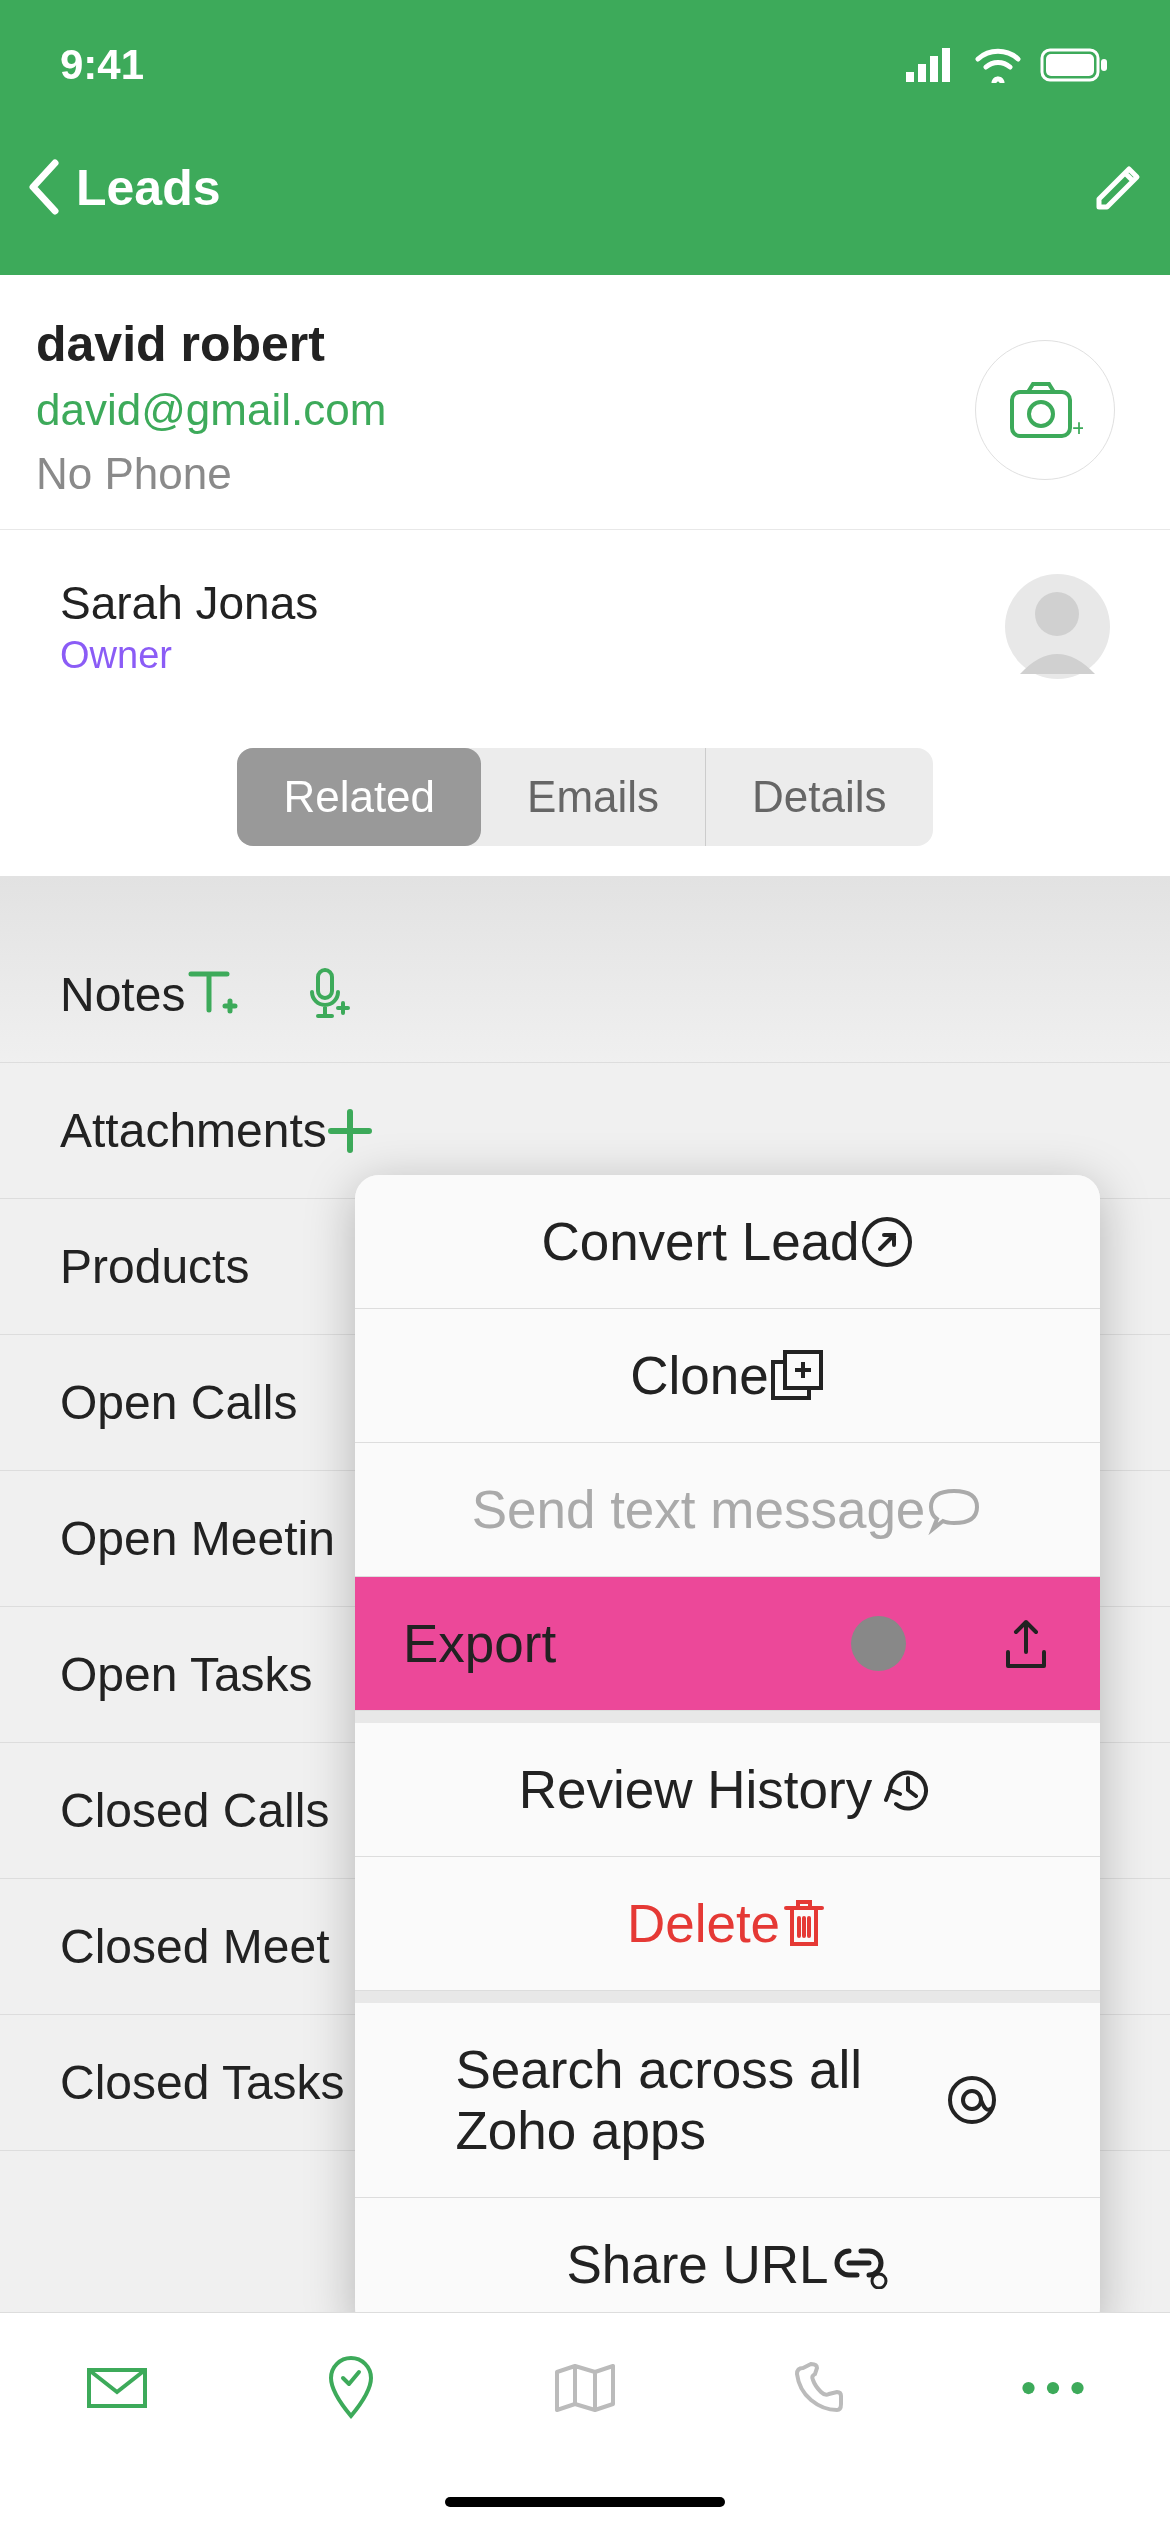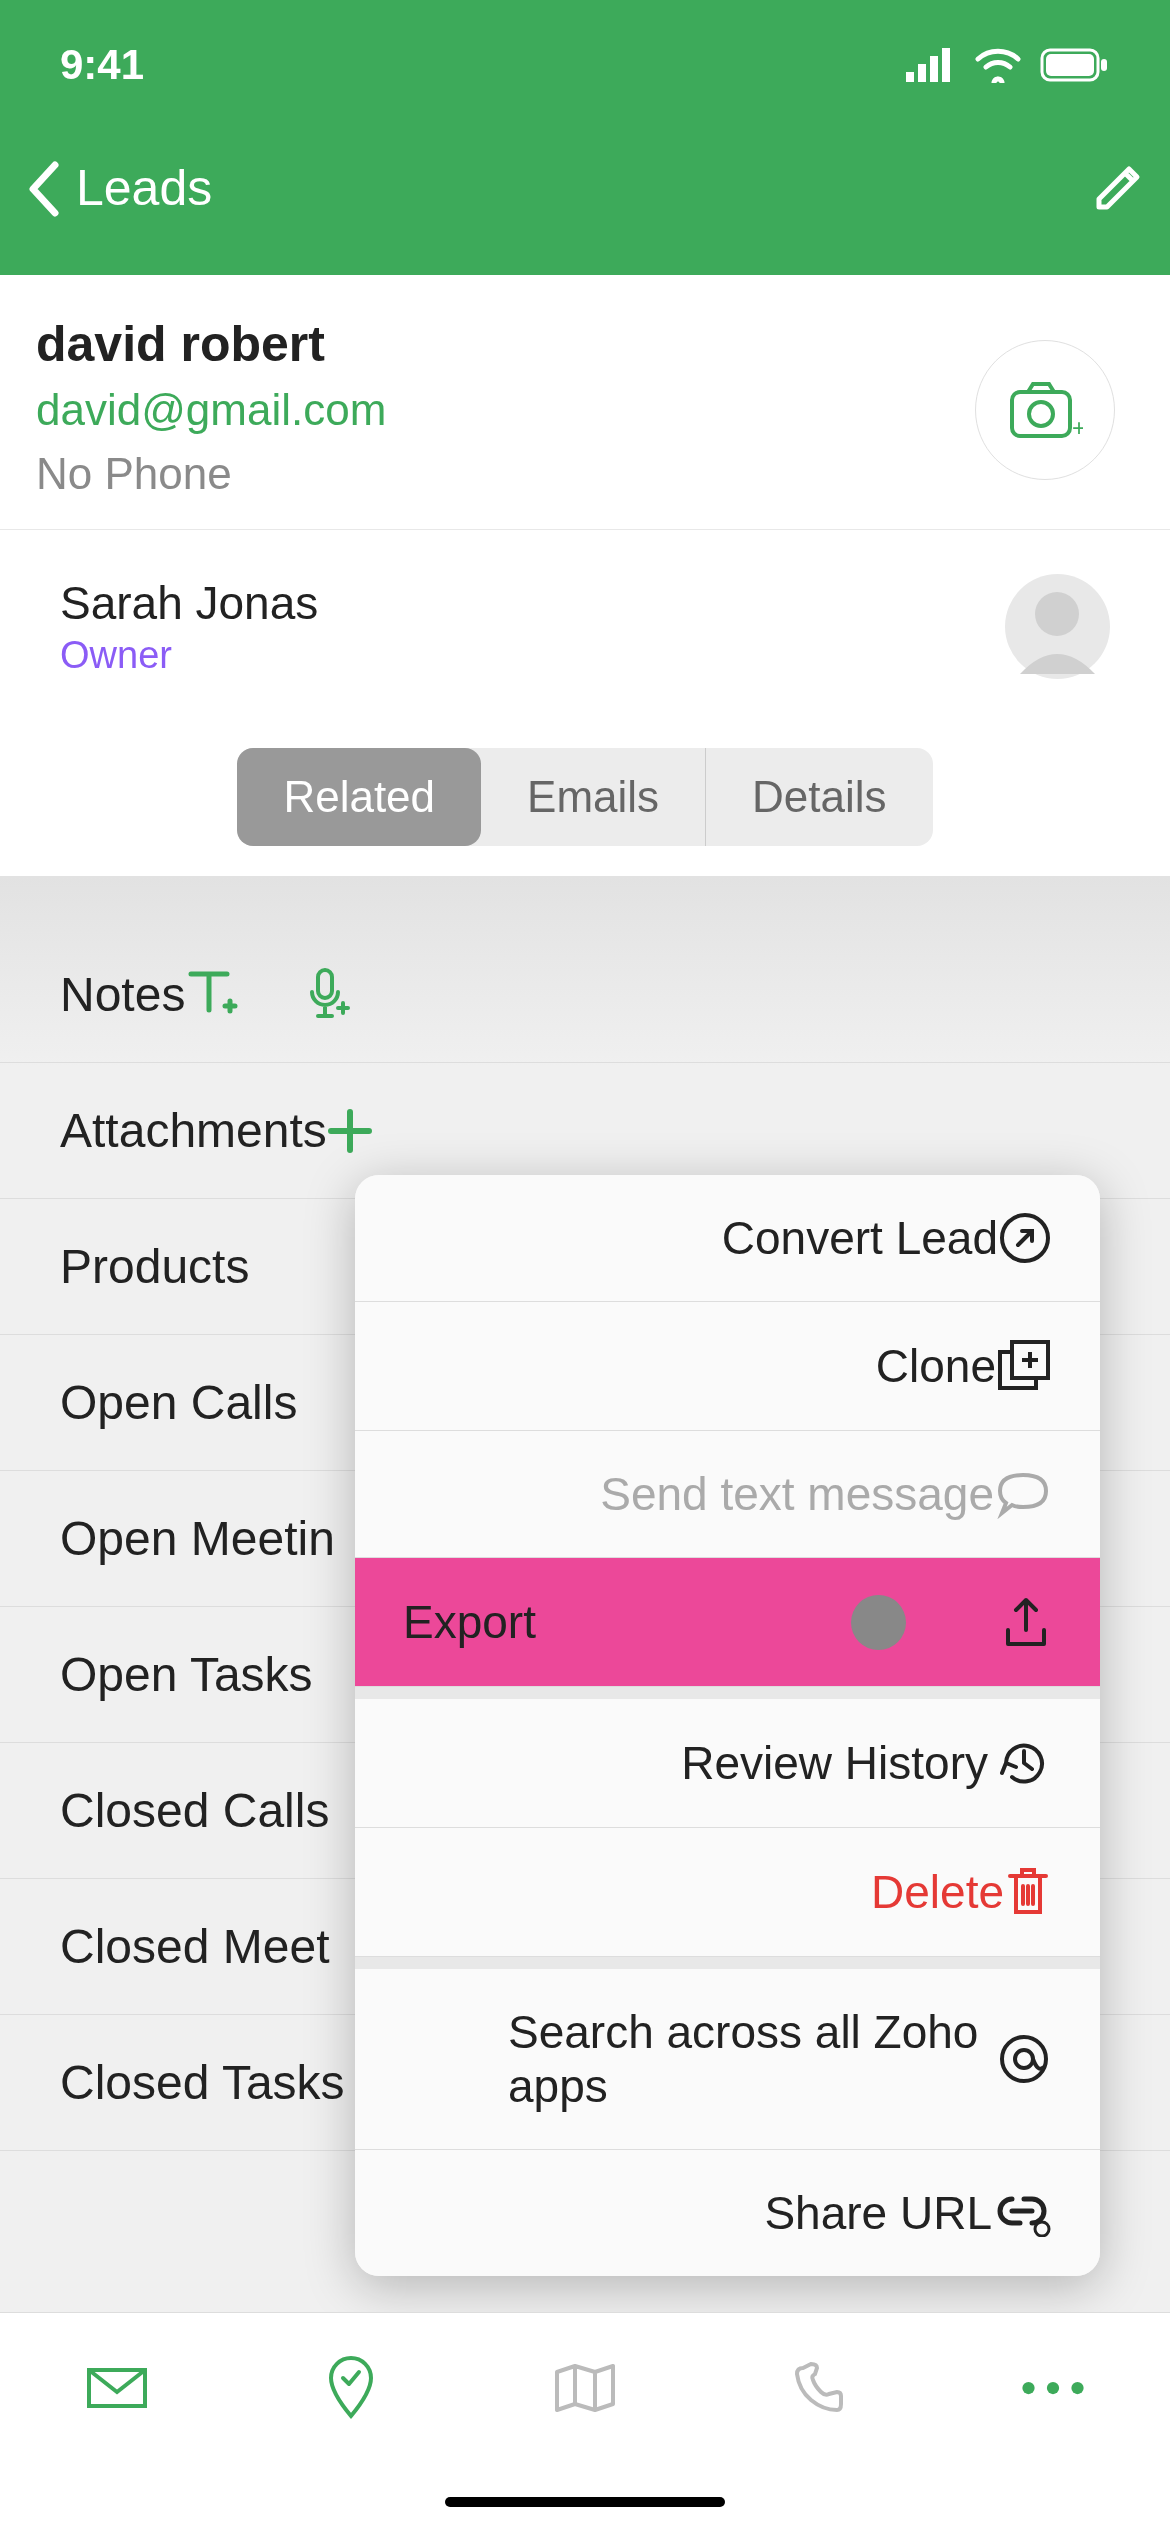--- a/index.html
+++ b/index.html
@@ -3,21 +3,21 @@
 <meta charset="utf-8">
 <style>
 * { margin: 0; padding: 0; box-sizing: border-box; font-family: -apple-system, BlinkMacSystemFont, 'Segoe UI', sans-serif; }
 body { width: 1170px; height: 2532px; background: #f0f0f0; position: relative; overflow: hidden; }
 
 .status-bar { background: #3DAA5A; height: 130px; display: flex; align-items: center; justify-content: space-between; padding: 0 60px; color: #fff; }
 .status-time { font-size: 42px; font-weight: 600; }
 .status-icons { display: flex; gap: 18px; align-items: center; }
 
 .nav-bar { background: #3DAA5A; height: 145px; display: flex; align-items: center; justify-content: space-between; padding: 0 25px 30px 25px; }
-.nav-back { display: flex; align-items: flex-end; gap: 15px; color: #fff; font-size: 50px; font-weight: 400; }
+.nav-back { display: flex; align-items: flex-start; gap: 15px; color: #fff; font-size: 50px; font-weight: 700; }
 .nav-edit { color: #fff; }
 
 .header-card { background: #fff; padding: 40px 60px 30px 36px; }
 .lead-name { font-size: 50px; font-weight: 700; color: #222; }
 .lead-email { font-size: 44px; color: #3DAA5A; margin-top: 12px; }
 .lead-phone { font-size: 44px; color: #8a8a8a; margin-top: 14px; }
 .camera-btn { position: absolute; right: 55px; top: 340px; width: 140px; height: 140px; border-radius: 50%; border: 1px solid #e0e0e0; display: flex; align-items: center; justify-content: center; background:#fff; }
 
 .owner-row { background: #fff; border-top: 1px solid #e8e8e8; padding: 44px 60px 35px 60px; display: flex; align-items: center; justify-content: space-between; }
 .owner-name { font-size: 46px; font-weight: 400; color: #222; }
@@ -29,21 +29,21 @@
 .tab { padding: 24px 46px; font-size: 44px; color: #666; border-right: 1px solid #ccc; }
 .tab:last-child { border-right: none; }
 .tab.active { background: #999; color: #fff; border-radius: 16px; border-right: none; }
 .tab.active + .tab { border-left: none; }
 
 .related-section { background: linear-gradient(180deg, #e2e2e2 0%, #f0f0f0 15%); padding-top: 50px; }
 .related-item { padding: 40px 60px; font-size: 48px; color: #222; border-bottom: 1px solid #ddd; display: flex; justify-content: flex-start; align-items: center; }
 .related-item .icons { display: flex; gap: 65px; }
 
 .popover { position: absolute; right: 70px; top: 1175px; width: 745px; background: #f6f6f6; border-radius: 24px; box-shadow: 0 10px 50px rgba(0,0,0,0.25); overflow: hidden; }
-.popover-item { padding: 36px 48px; font-size: 46px; color: #222; background: #fafafa; border-bottom: 1px solid #ddd; display: flex; justify-content: flex-end; align-items: center; }
+.popover-item { padding: 36px 48px; font-size: 53px; color: #222; background: #fafafa; border-bottom: 1px solid #ddd; display: flex; justify-content: center; align-items: center; }
 .popover-item.disabled { color: #aaa; }
 .popover-item.highlighted { background: #ec4899; gap: 44px; }
 .popover-item.danger { color: #e53935; }
 .popover-item.thick-border { border-top: 12px solid #e8e8e8; gap: 8px; }
 .popover-item:last-child { border-bottom: none; }
 .touch-dot { width: 55px; height: 55px; background: #888; border-radius: 50%; margin-left:auto; margin-right:50px; }
 
 .bottom-bar { position: absolute; bottom: 0; left: 0; right: 0; height: 220px; background: #fff; border-top: 1px solid #ddd; display: flex; justify-content: space-around; align-items: flex-start; padding-top: 40px; }
 .bottom-icon { width: 70px; height: 70px; display: flex; align-items: center; justify-content: center; }
 .home-indicator { position: absolute; bottom: 25px; left: 50%; transform: translateX(-50%); width: 280px; height: 10px; background: #000; border-radius: 5px; }

